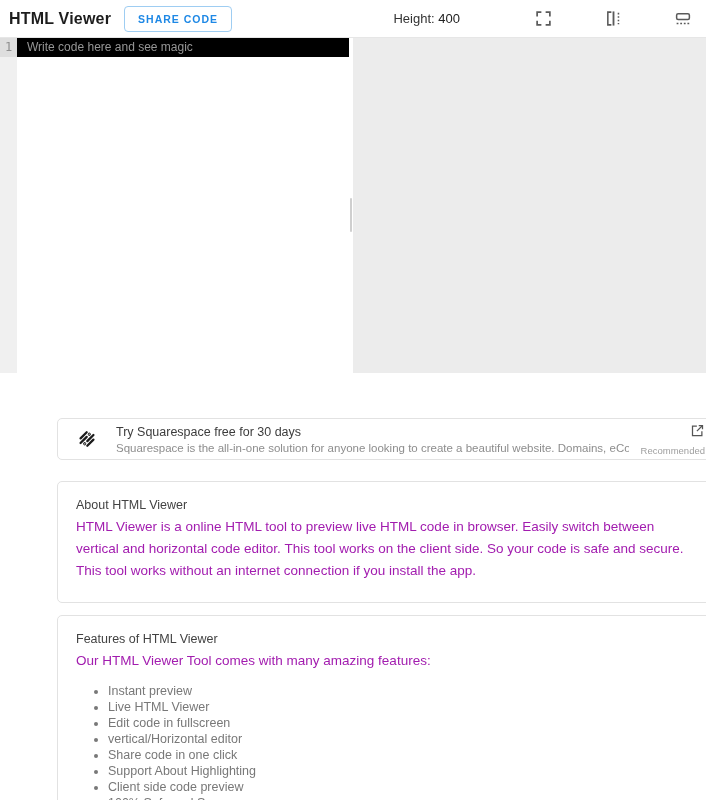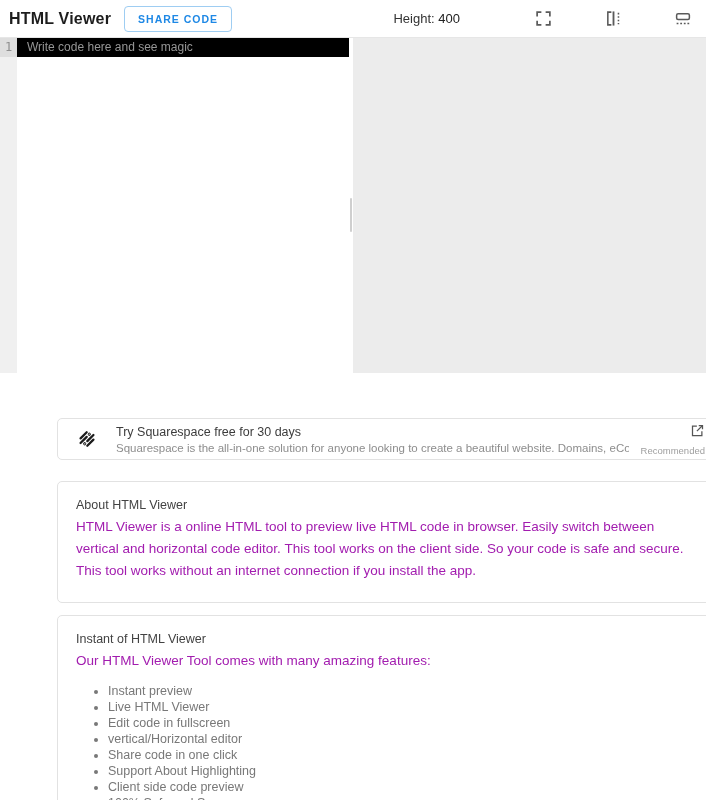--- a/index.html
+++ b/index.html
@@ -146,21 +146,21 @@
       <span class="ad-badge" style="display:block">Recommended</span>
     </span>
   </div>
 
   <div class="card text-card">
     <h2 class="card-heading">About HTML Viewer</h2>
     <p class="card-para">HTML Viewer is a online HTML tool to preview live HTML code in browser. Easily switch between vertical and horizontal code editor. This tool works on the client side. So your code is safe and secure. This tool works without an internet connection if you install the app.</p>
   </div>
 
   <div class="card text-card features-card">
-    <h2 class="card-heading">Instant of HTML Viewer</h2>
+    <h2 class="card-heading">Features of HTML Viewer</h2>
     <p class="card-para">Our HTML Viewer Tool comes with many amazing features:</p>
     <ul class="feature-list">
       <li>Instant preview</li>
       <li>Live HTML Viewer</li>
       <li>Edit code in fullscreen</li>
       <li>vertical/Horizontal editor</li>
       <li>Share code in one click</li>
       <li>Support About Highlighting</li>
       <li>Client side code preview</li>
       <li>100% Safe and Secure</li>

